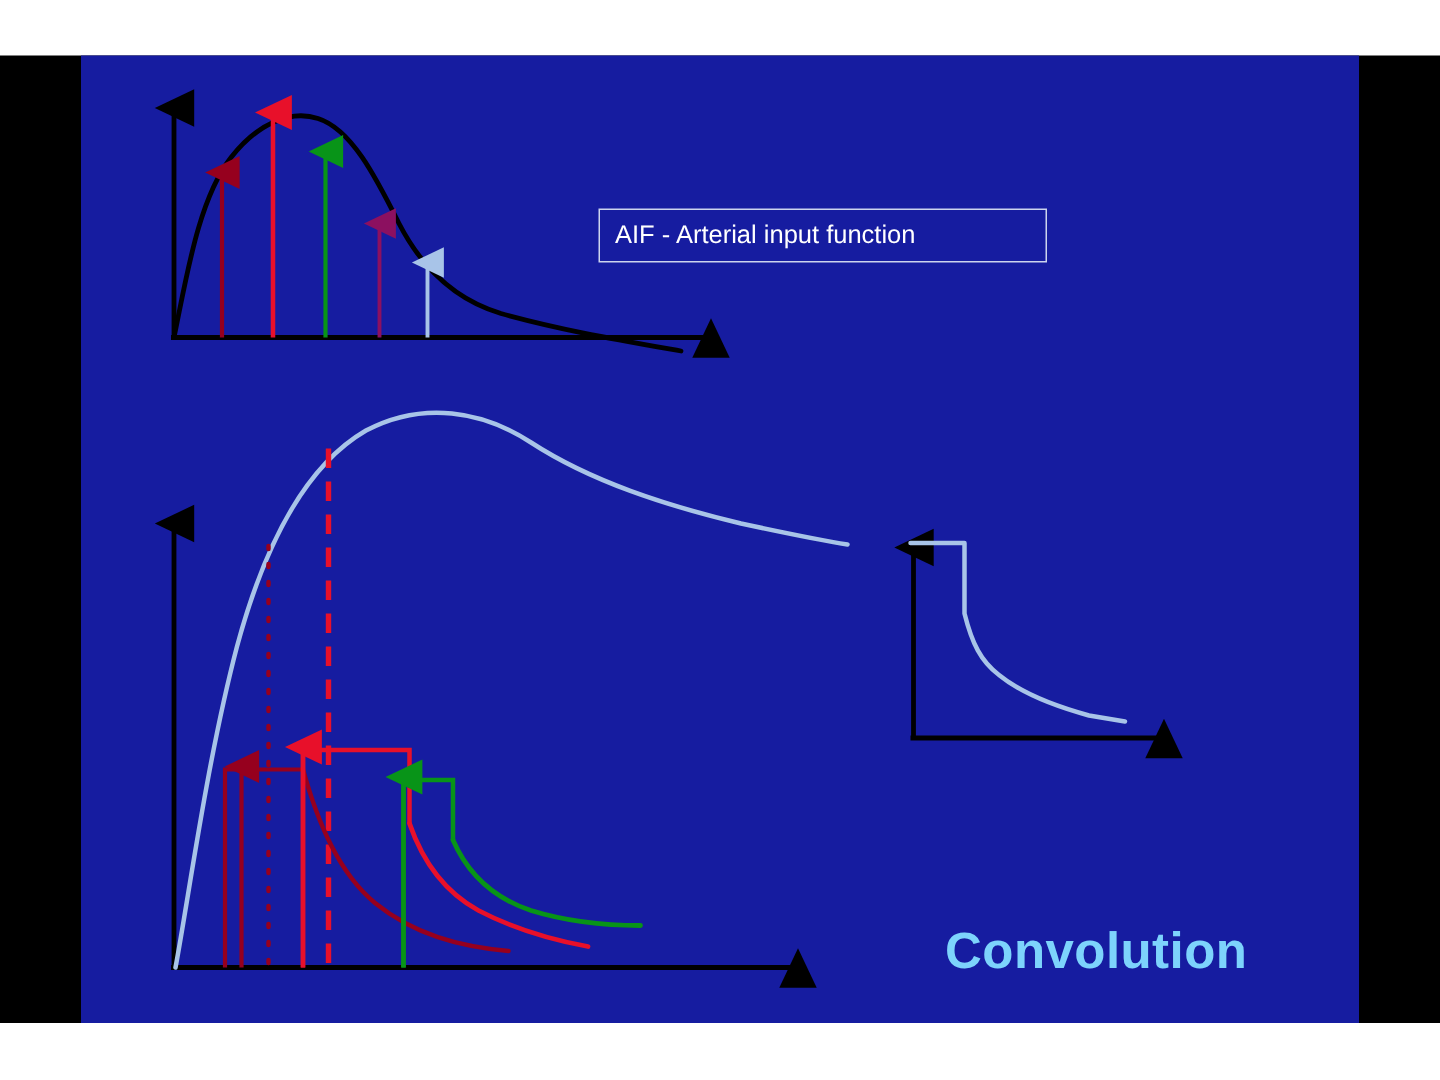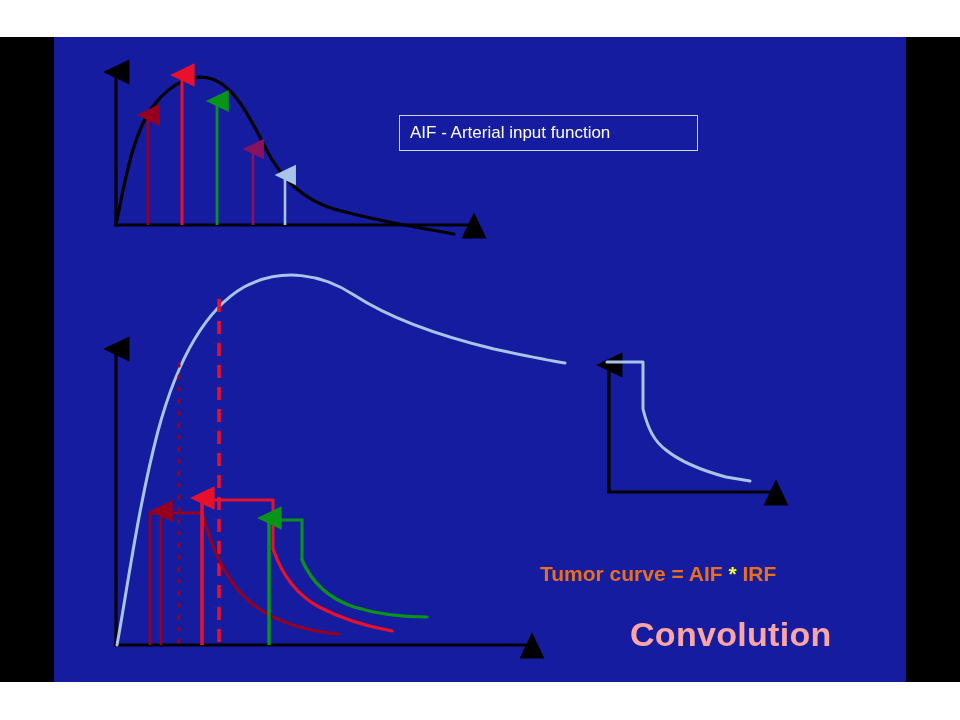--- a/index.html
+++ b/index.html
@@ -52,20 +52,21 @@
   .label-box {
     position: absolute;
     box-sizing: border-box;
     border: 1px solid #ccd4ee;
     background: #161CA0;
     color: #ffffff;
     display: flex;
     align-items: center;
     padding: 12px 10px;
     white-space: nowrap;
+    margin-top: 24px;
   }
 
   #aif-label {
     left: 345px;
     top: 78px;
     width: 299px;
     height: 36px;
     font-size: 17px;
     font-weight: 400;
   }
@@ -90,21 +91,21 @@
     white-space: nowrap;
   }
   #tumor-formula .star { color: #FFFF1A; }
 
   #convolution-title {
     position: absolute;
     left: 576px;
     top: 578px;
     font-size: 34px;
     font-weight: 700;
-    color: #fca5a5;
+    color: #7dd3fc;
     white-space: nowrap;
     letter-spacing: 0.3px;
   }
 </style>
 </head>
 <body>
 
 <div id="root">
 
   <div class="letterbox"></div>
@@ -188,18 +189,17 @@
         <path d="M248,523 C258,546 276,562 300,570
                  C326,578 352,580 373,580" fill="none" stroke="#089418" stroke-width="3.2" stroke-linecap="round"></path>
       </g>
     </svg>
 
     <div id="aif-label" class="label-box">
       <span>AIF - Arterial input function</span>
     </div>
 
 
-    <div id="tumor-formula"><span>Tumor curve = AIF </span><span class="star">*</span><span> IRF</span></div>
 
     <div id="convolution-title">Convolution</div>
 
   </div>
 </div>
 
 </body></html>

